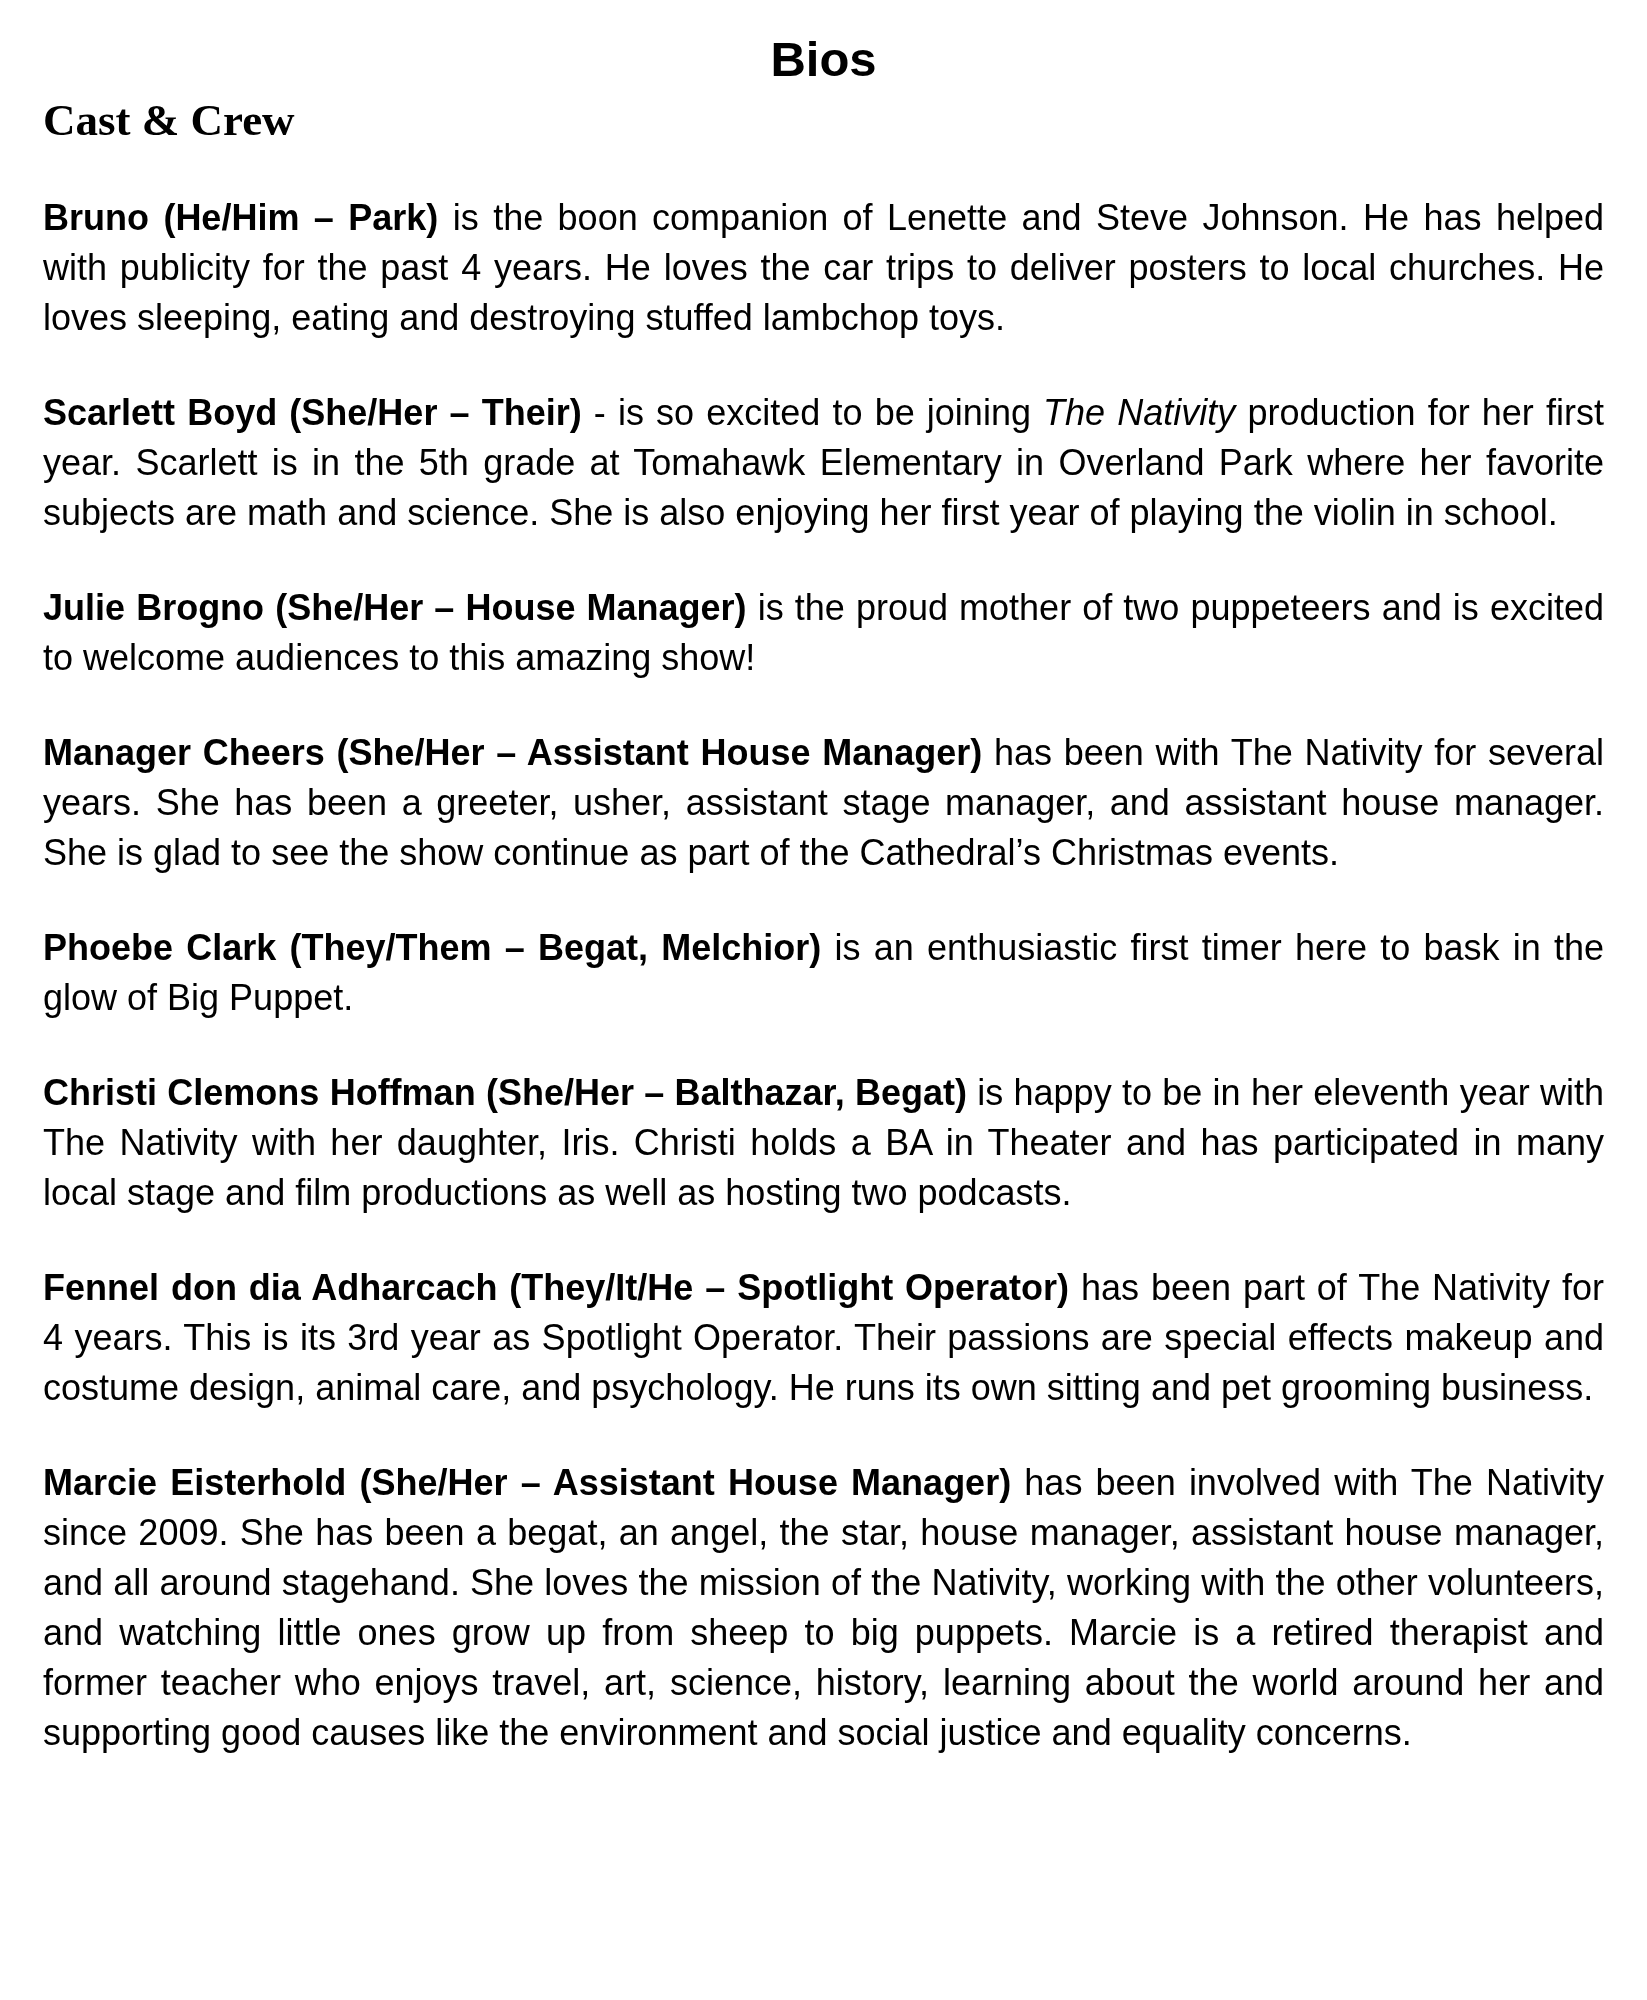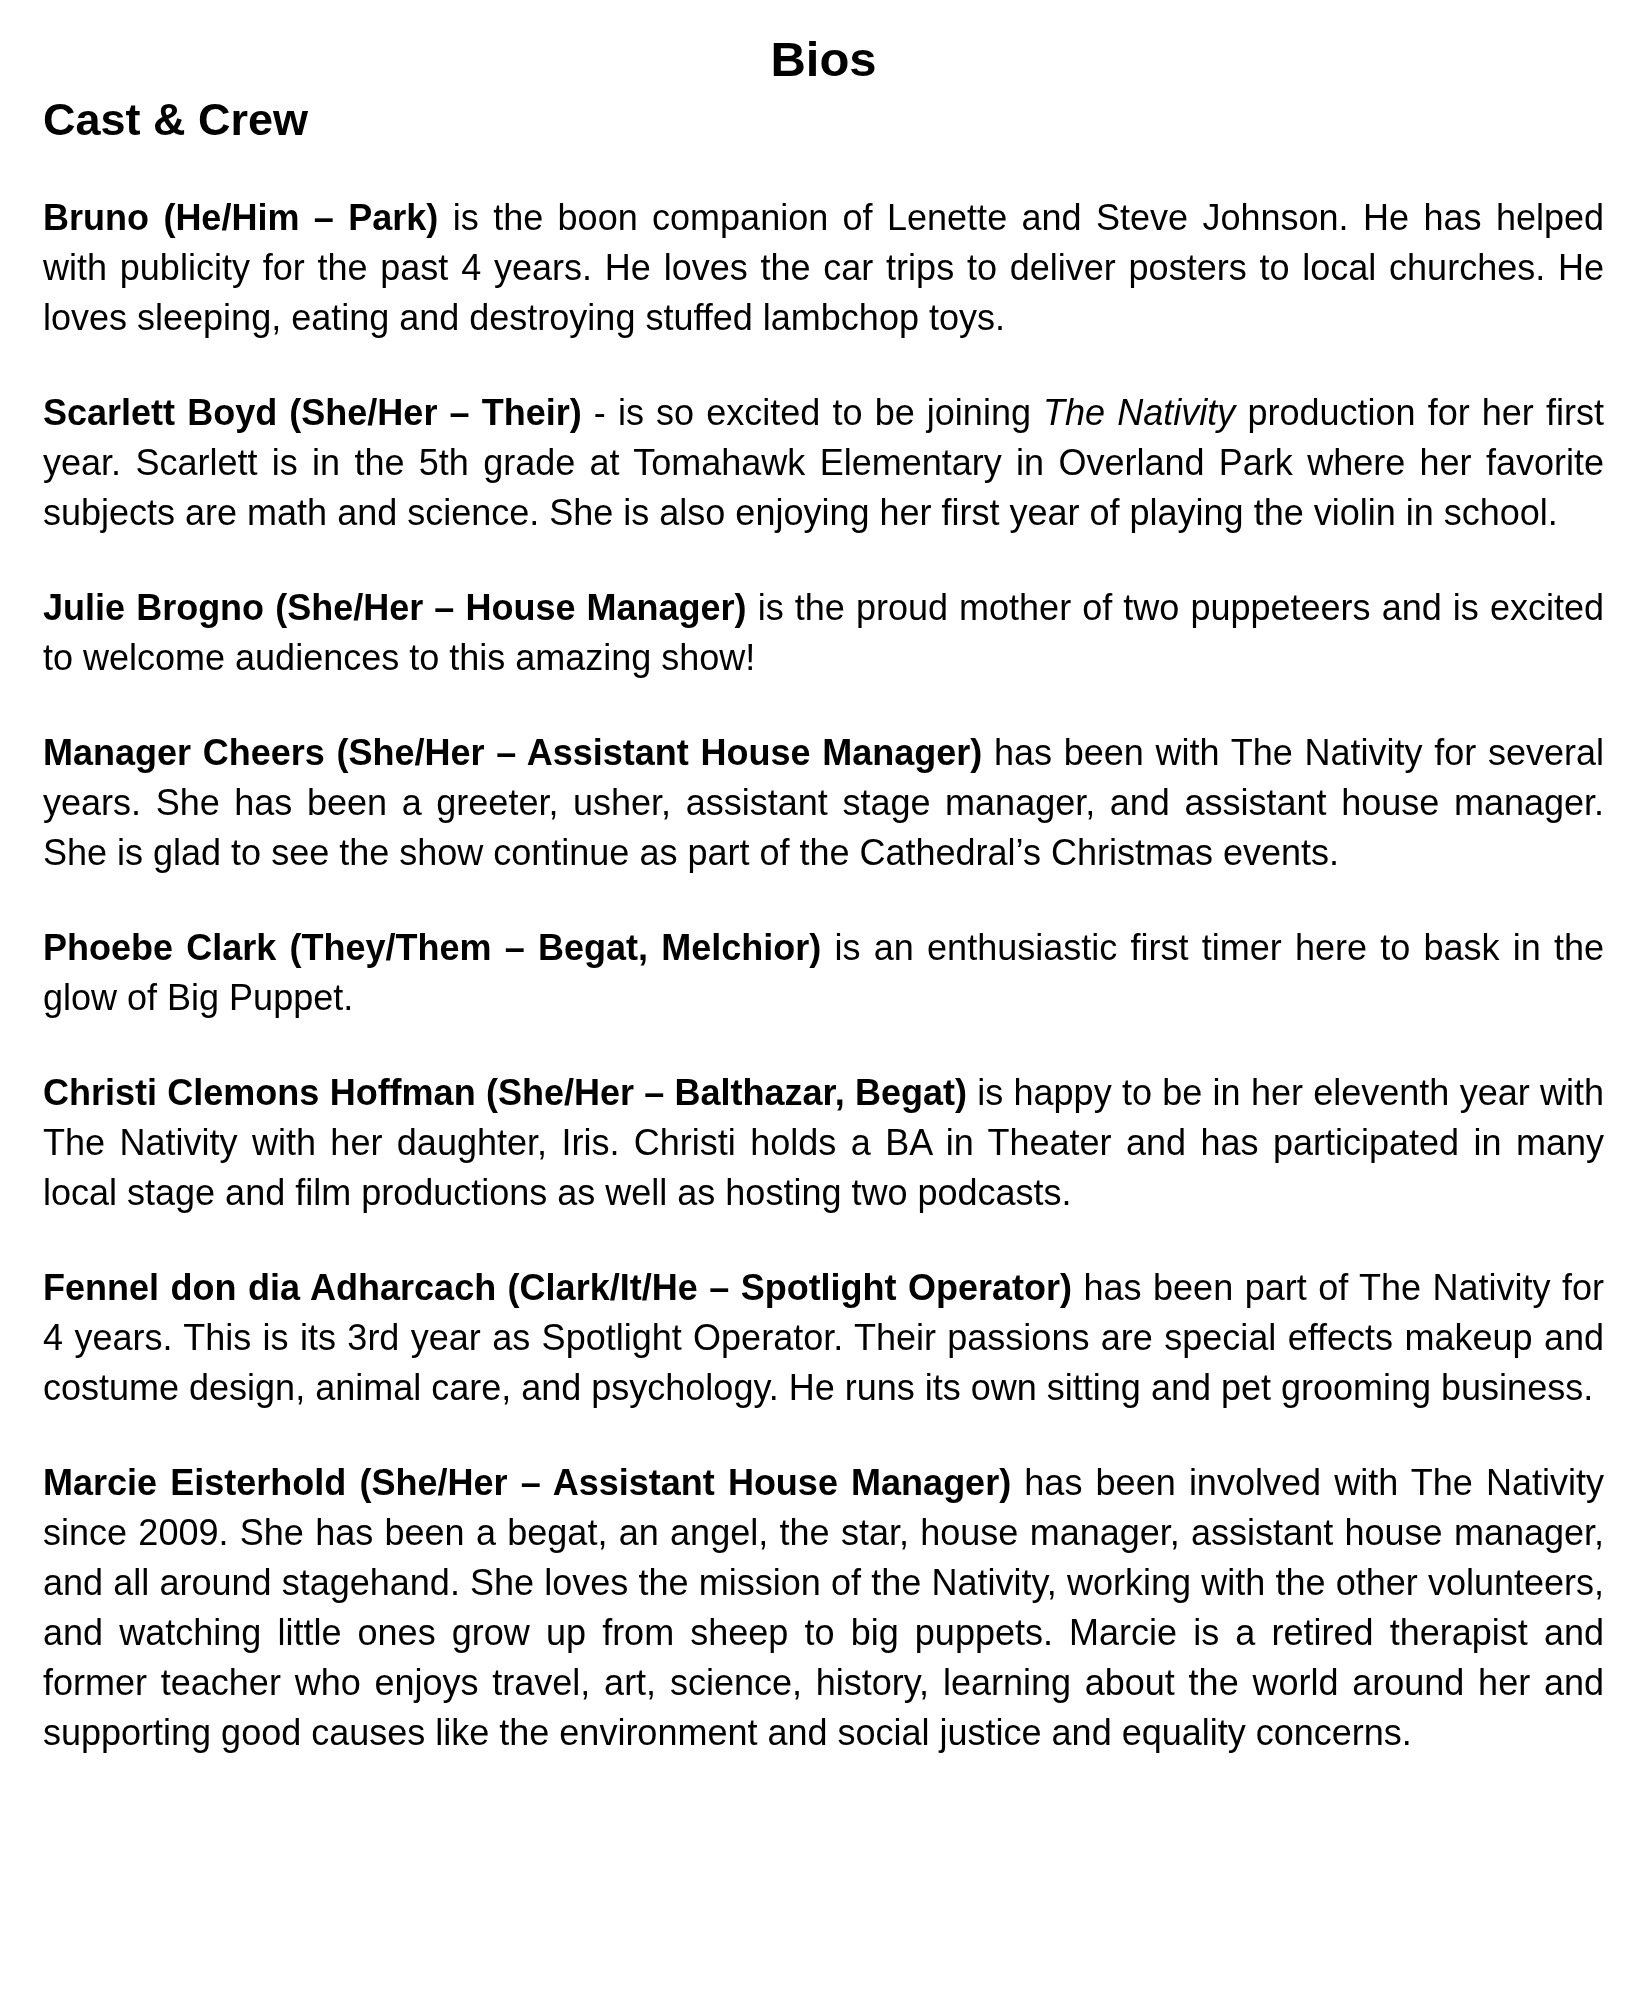--- a/index.html
+++ b/index.html
@@ -18,20 +18,21 @@
     font-weight: 700;
     text-align: center;
     margin: 0 0 4px 0;
   }
   .section-heading {
     font-size: 45px;
     line-height: 1.2;
     font-weight: 700;
     text-align: left;
     margin: 0 0 46px 0;
+    font-family: Liberation Serif, serif;
   }
   p.bio {
     font-size: 36px;
     line-height: 50px;
     text-align: justify;
     margin: 0 0 45px 0;
   }
   p.bio:last-child { margin-bottom: 16px; }
   p.bio b { font-weight: 700; }
   p.bio i { font-style: italic; }
@@ -50,17 +51,17 @@
   <p class="bio"><b>Scarlett Boyd (She/Her – Their)</b><span> - is so excited to be joining </span><i>The Nativity</i><span> production for her first year. Scarlett is in the 5th grade at Tomahawk Elementary in Overland Park where her favorite subjects are math and science. She is also enjoying her first year of playing the violin in school.</span></p>
 
   <p class="bio"><b>Julie Brogno (She/Her – House Manager)</b><span> is the proud mother of two puppeteers and is excited to welcome audiences to this amazing show!</span></p>
 
   <p class="bio"><b>Manager Cheers (She/Her – Assistant House Manager)</b><span> has been with The Nativity for several years. She has been a greeter, usher, assistant stage manager, and assistant house manager. She is glad to see the show continue as part of the Cathedral’s Christmas events.</span></p>
 
   <p class="bio"><b>Phoebe Clark (They/Them – Begat, Melchior)</b><span> is an enthusiastic first timer here to bask in the glow of Big Puppet.</span></p>
 
   <p class="bio"><b>Christi Clemons Hoffman (She/Her – Balthazar, Begat)</b><span> is happy to be in her eleventh year with The Nativity with her daughter, Iris. Christi holds a BA in Theater and has participated in many local stage and film productions as well as hosting two podcasts.</span></p>
 
-  <p class="bio"><b>Fennel don dia Adharcach (Clark/It/He – Spotlight Operator)</b><span> has been part of The Nativity for 4 years. This is its 3rd year as Spotlight Operator. Their passions are special effects makeup and costume design, animal care, and psychology. He runs its own sitting and pet grooming business.</span></p>
+  <p class="bio"><b>Fennel don dia Adharcach (They/It/He – Spotlight Operator)</b><span> has been part of The Nativity for 4 years. This is its 3rd year as Spotlight Operator. Their passions are special effects makeup and costume design, animal care, and psychology. He runs its own sitting and pet grooming business.</span></p>
 
   <p class="bio"><b>Marcie Eisterhold (She/Her – Assistant House Manager)</b><span> has been involved with The Nativity since 2009. She has been a begat, an angel, the star, house manager, assistant house manager, and all around stagehand. She loves the mission of the Nativity, working with the other volunteers, and watching little ones grow up from sheep to big puppets. Marcie is a retired therapist and former teacher who enjoys travel, art, science, history, learning about the world around her and supporting good causes like the environment and social justice and equality concerns.</span></p>
 
 </main>
 
 </body></html>

